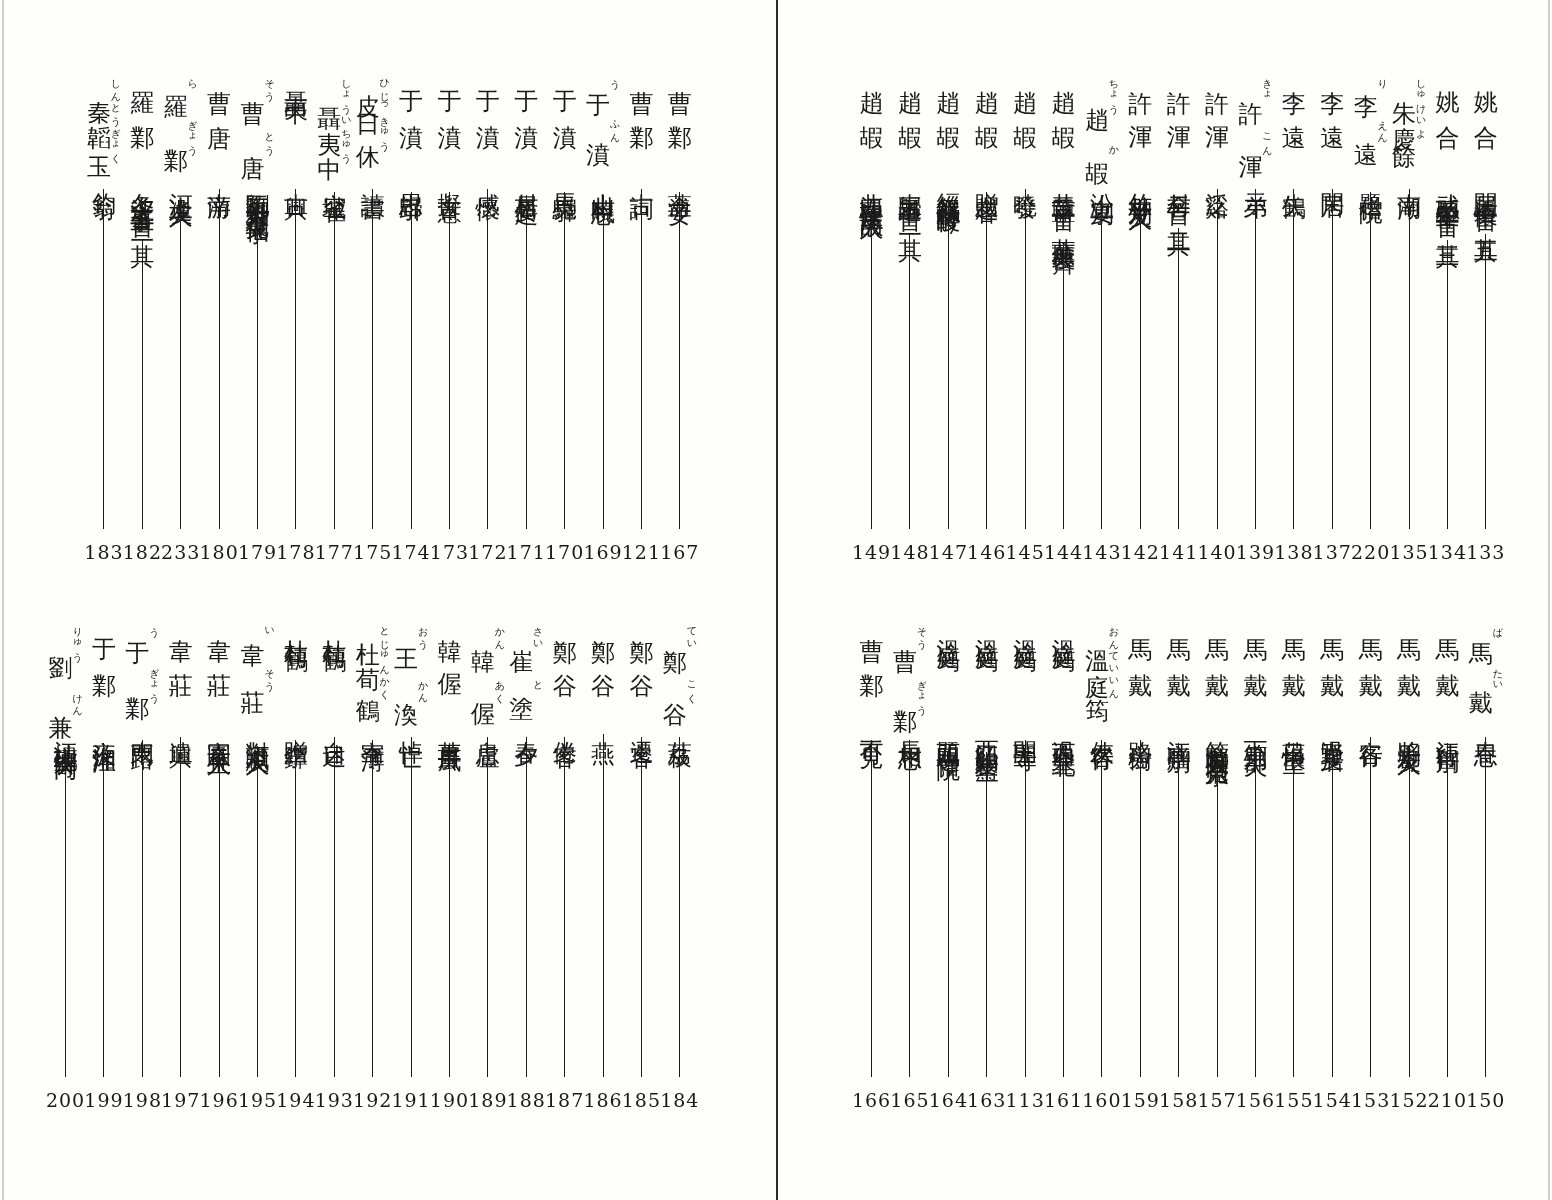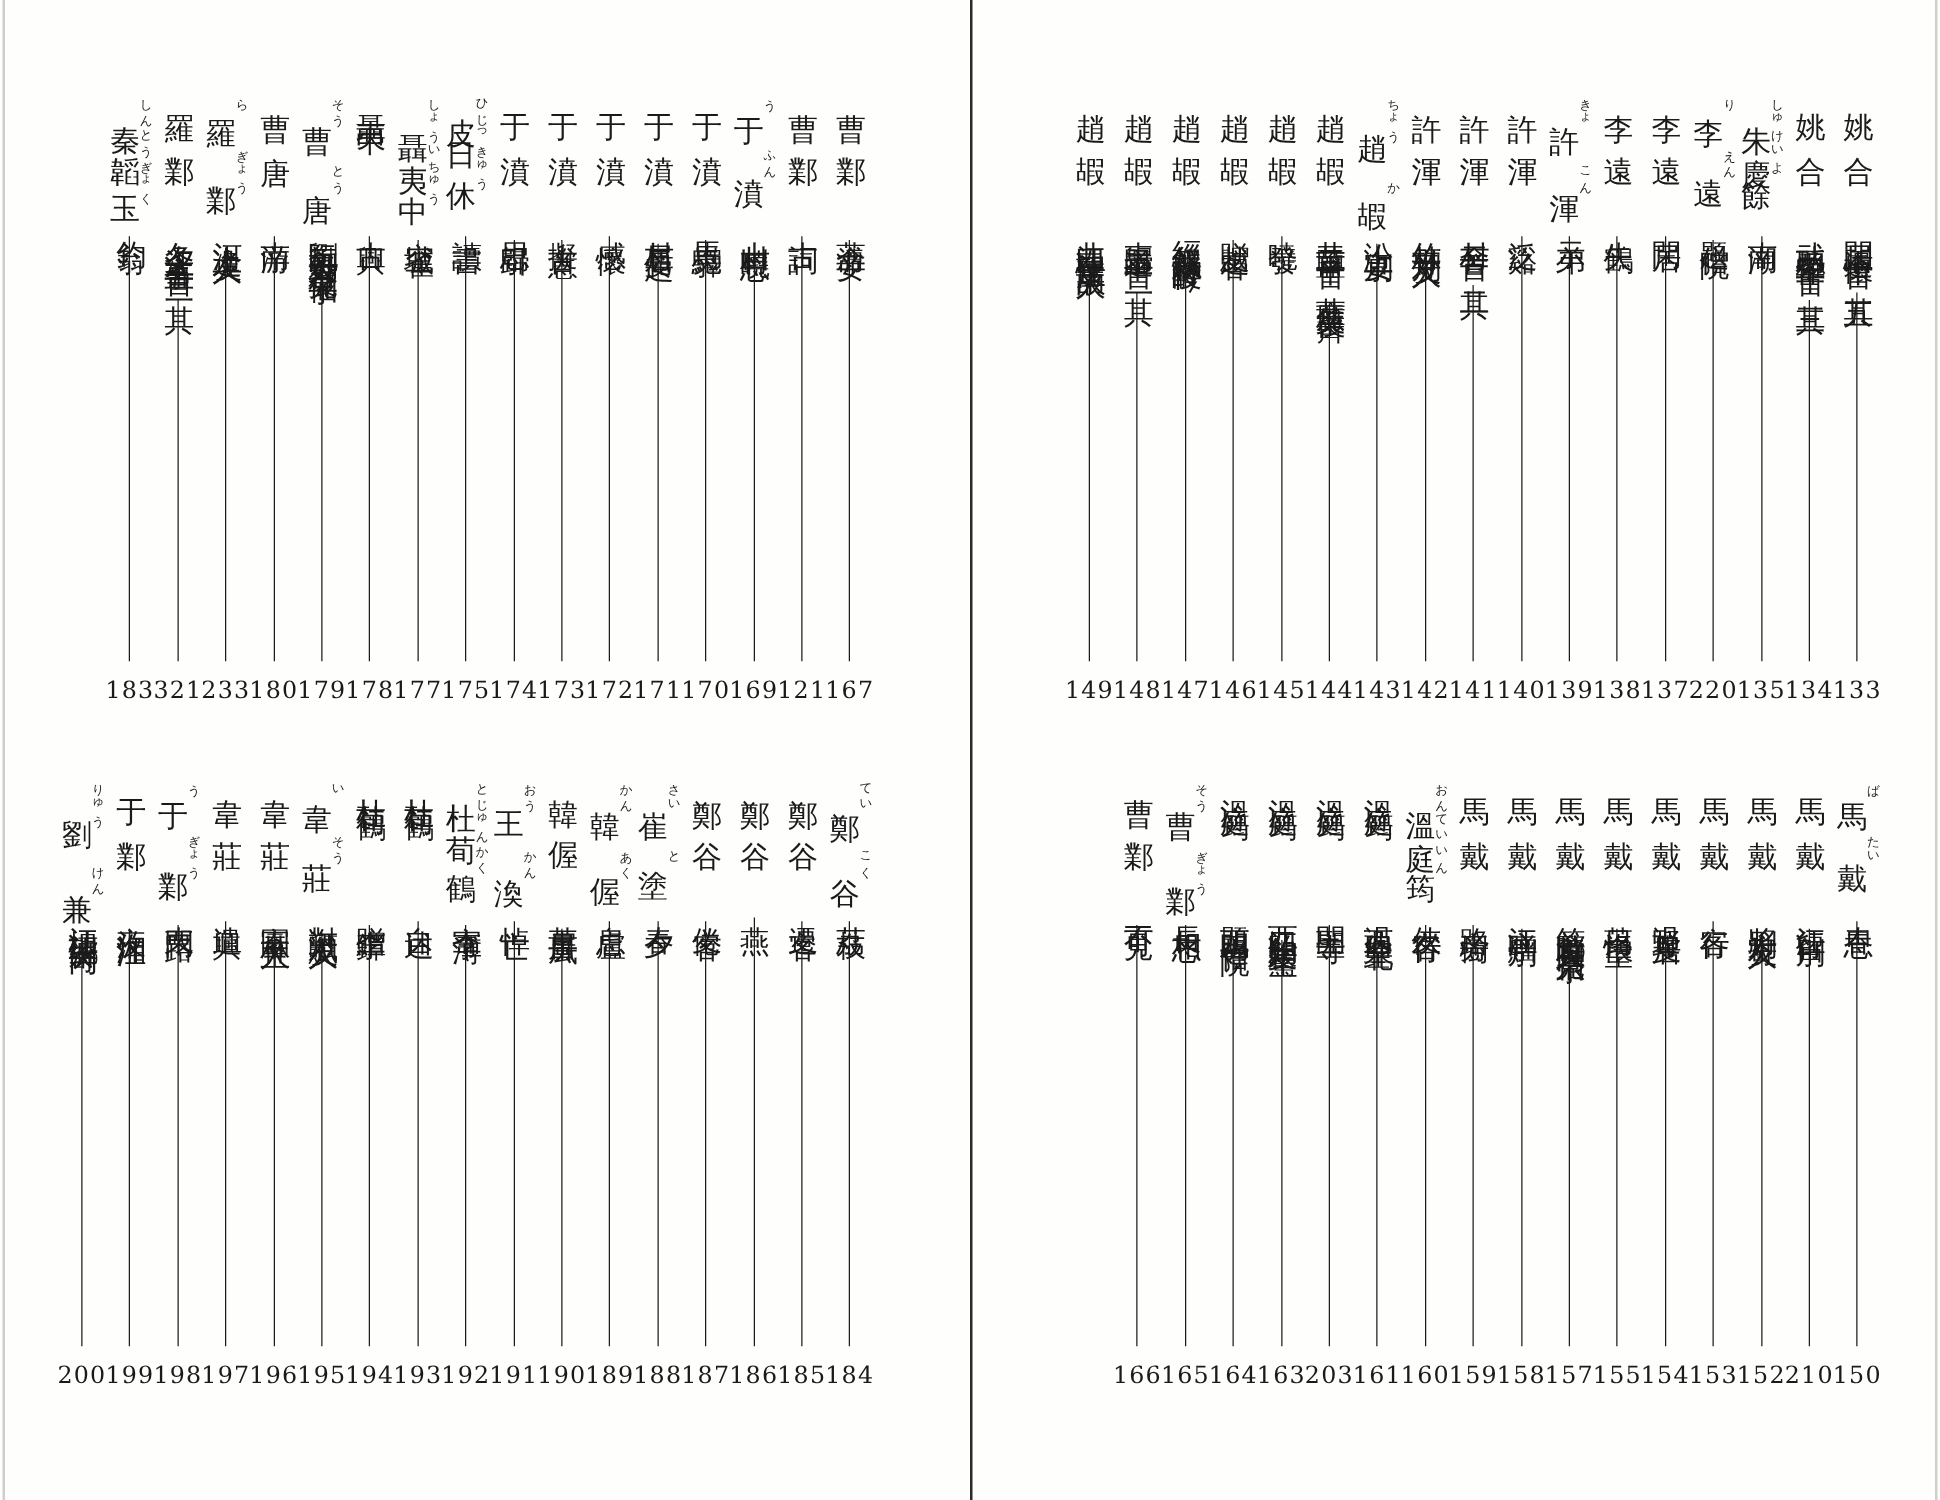--- a/index.html
+++ b/index.html
@@ -125,21 +125,21 @@
       <div class="col">
         <div class="author"><ruby>羅<rt>ら</rt>　<rt></rt>鄴<rt>ぎょう</rt></ruby></div>
         <div class="title">河上逢友人</div>
         <div class="leader"></div>
         <div class="num">233</div>
       </div>
       <div class="col">
         <div class="author">羅　鄴</div>
         <div class="title">冬夕江上言事五首　其一</div>
         <div class="leader"></div>
-        <div class="num">321</div>
+        <div class="num">182</div>
       </div>
       <div class="col">
         <div class="author"><ruby>秦<rt>しん</rt>韜<rt>とう</rt>玉<rt>ぎょく</rt></ruby></div>
         <div class="title">釣翁</div>
         <div class="leader"></div>
         <div class="num">183</div>
       </div>
     </div>
   <div class="block" id="blk-left-bot">
       <div class="col">
@@ -381,20 +381,26 @@
         <div class="num">154</div>
       </div>
       <div class="col">
         <div class="author">馬　戴</div>
         <div class="title">落日悵望</div>
         <div class="leader"></div>
         <div class="num">155</div>
       </div>
       <div class="col">
         <div class="author">馬　戴</div>
+        <div class="title">下第別郜夫</div>
+        <div class="leader"></div>
+        <div class="num">156</div>
+      </div>
+      <div class="col">
+        <div class="author">馬　戴</div>
         <div class="title">答鄜時友人同宿見示</div>
         <div class="leader"></div>
         <div class="num">157</div>
       </div>
       <div class="col">
         <div class="author">馬　戴</div>
         <div class="title">江亭贈別</div>
         <div class="leader"></div>
         <div class="num">158</div>
       </div>
@@ -413,21 +419,21 @@
       <div class="col">
         <div class="author">溫庭筠</div>
         <div class="title">過西堡塞北</div>
         <div class="leader"></div>
         <div class="num">161</div>
       </div>
       <div class="col">
         <div class="author">溫庭筠</div>
         <div class="title">開聖寺</div>
         <div class="leader"></div>
-        <div class="num">203</div>
+        <div class="num">113</div>
       </div>
       <div class="col">
         <div class="author">溫庭筠</div>
         <div class="title">西江貽釣叟騫生</div>
         <div class="leader"></div>
         <div class="num">163</div>
       </div>
       <div class="col">
         <div class="author">溫庭筠</div>
         <div class="title">題西明寺僧院</div>

